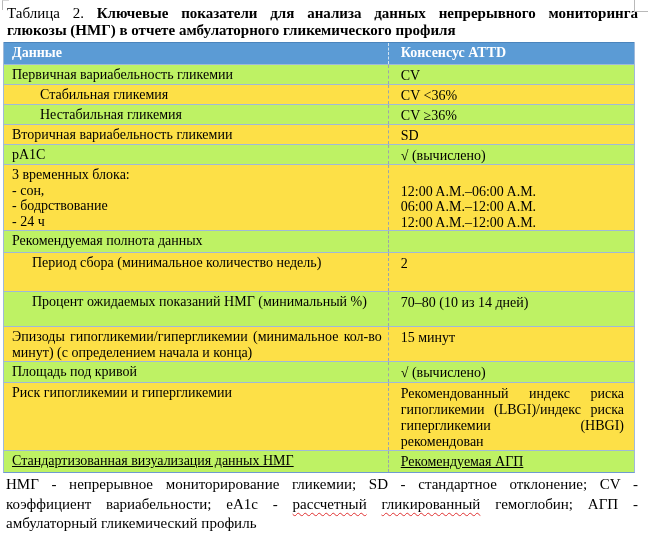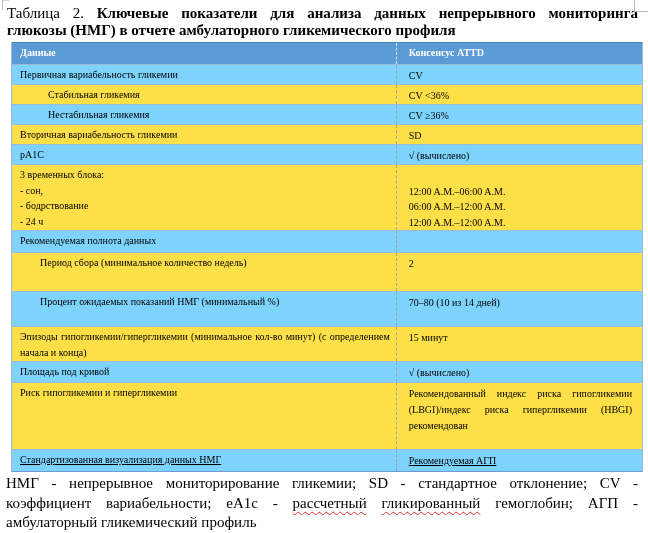--- a/index.html
+++ b/index.html
@@ -14,25 +14,25 @@
              border-left:1px solid #b9b9b9; border-top:1px solid #d6d6d6; }
   .mark-tr { position:absolute; left:634px; top:0; width:14px; height:12px;
              border-left:1px solid #b9b9b9; border-bottom:1px solid #b9b9b9; }
 
   
   .caption { margin:5px 10px 3px 7px; font-size:15px; line-height:17px; }
   .caption .l1 { text-align:justify; text-align-last:justify; }
   .caption b { font-weight:bold; }
 
   
-  .tbl { margin:0 11px 0 11px; width:632px;
+  .tbl { margin:0 11px 0 3px; width:632px;
          border-left:1px solid #9fb9d9; border-right:1px solid #9fb9d9;
-         border-bottom:1px solid #6f9bd1; font-size:10px; line-height:16px; }
+         border-bottom:1px solid #6f9bd1; font-size:14px; line-height:16px; }
   .row { display:flex; border-top:1px solid #9fb9d9; background:#fde047; }
-  .row.shaded { background:#7dd3fc; }
+  .row.shaded { background:#bef264; }
   .c1 { width:385px; padding:2px 6px 0 8px; }
   .c2 { width:247px; padding:3px 10px 0 12px; border-left:1px dashed #9aa4ad; }
   .row.head { background:#5b9bd5; color:#fff; font-weight:bold; border-top:1px solid #4a84bc; }
   .row.head .c2 { border-left:1px dashed #d4e4f2; }
   .row.head .c1, .row.head .c2 { padding-top:2px; min-height:21px; }
 
   .h-s  { min-height:17px; }
   .r6   { min-height:61px; }
   .r7   { min-height:21px; }
   .r8   { min-height:38px; }

